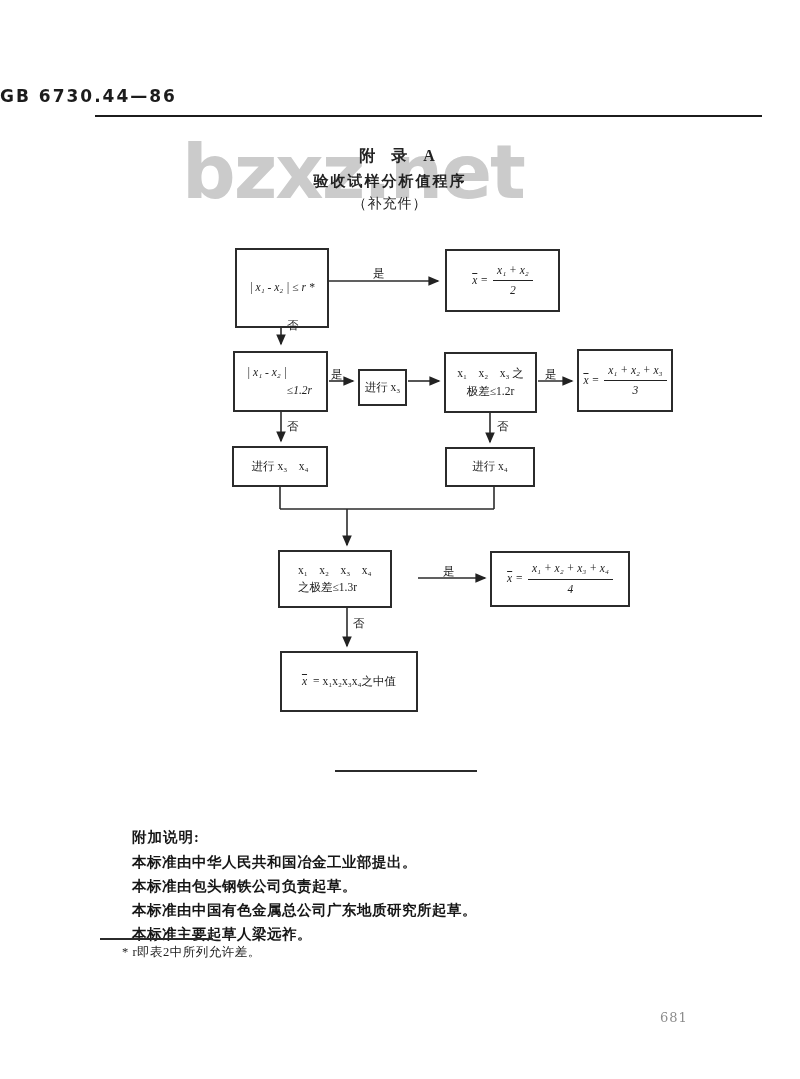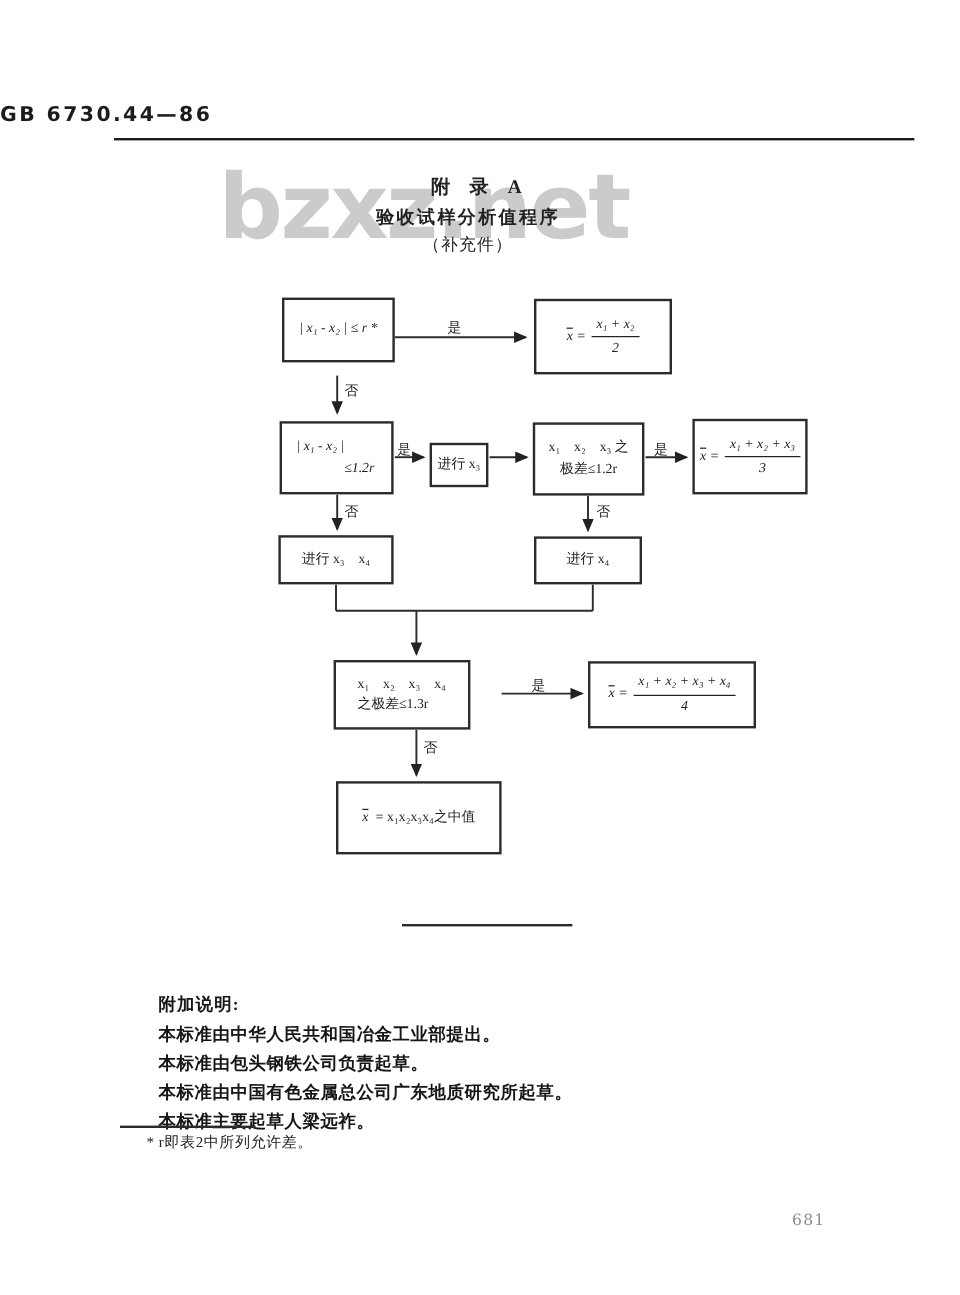--- a/index.html
+++ b/index.html
@@ -100,21 +100,21 @@
 
   <div class="elabel" style="top:266px;left:373px;">是</div>
   <div class="elabel" style="top:318px;left:287px;">否</div>
   <div class="elabel" style="top:367px;left:331px;">是</div>
   <div class="elabel" style="top:367px;left:545px;">是</div>
   <div class="elabel" style="top:419px;left:287px;">否</div>
   <div class="elabel" style="top:419px;left:497px;">否</div>
   <div class="elabel" style="top:564px;left:443px;">是</div>
   <div class="elabel" style="top:616px;left:353px;">否</div>
 
-  <div class="fbox" style="left:235px;top:248px;width:94px;height:54px;">
+  <div class="fbox" style="left:235px;top:248px;width:94px;height:80px;">
     <span>| x₁ - x₂ | ≤ r *</span>
   </div>
 
   <div class="fbox" style="left:445px;top:249px;width:115px;height:63px;">
     <span class="eqrow">
       <span class="xbar">x</span>
       <span>=</span>
       <span class="frac">
         <span class="num">x₁ + x₂</span>
         <span class="den">2</span>

